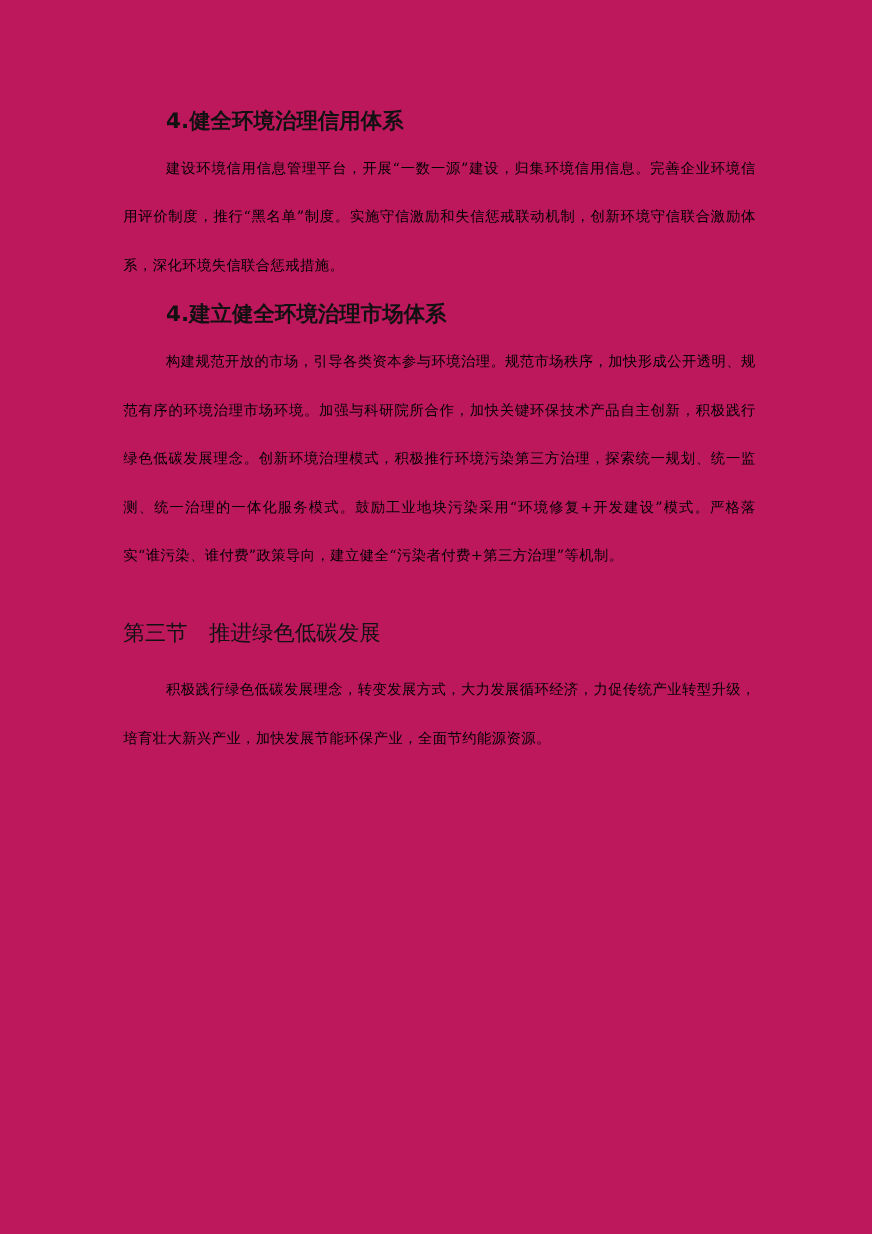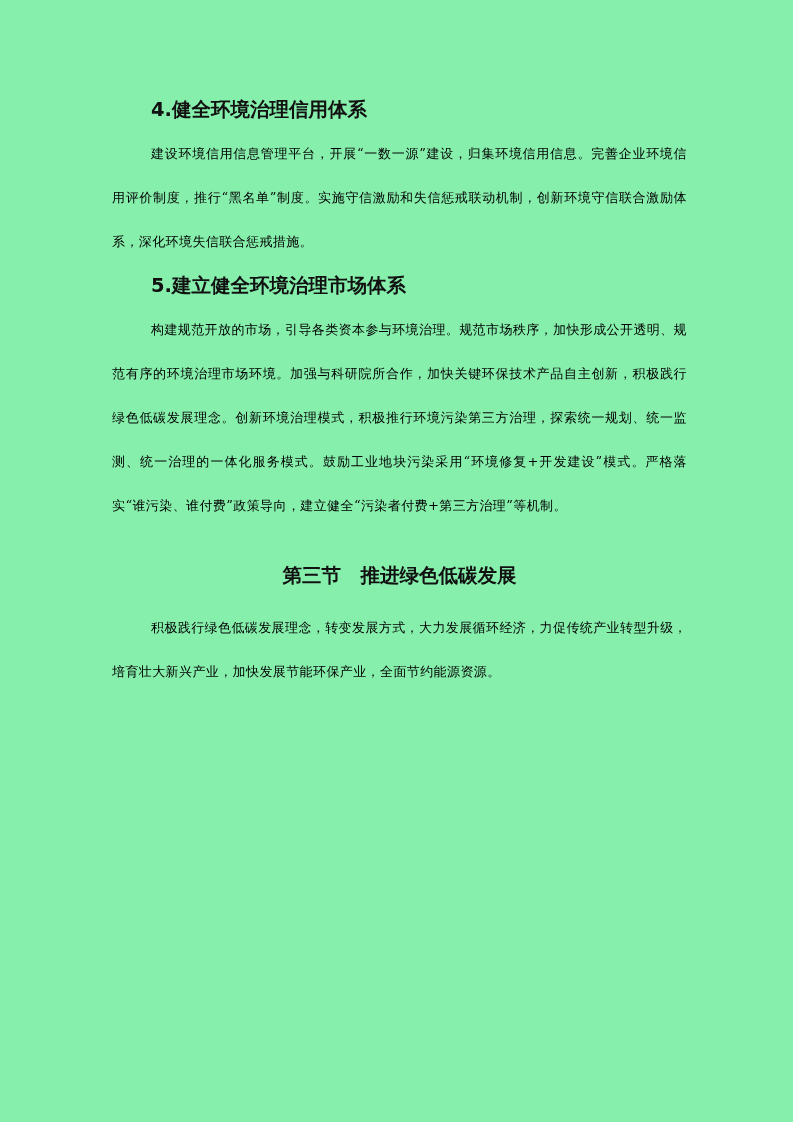--- a/index.html
+++ b/index.html
@@ -4,21 +4,21 @@
 <style>
   html, body {
     margin: 0;
     padding: 0;
     background: #f0f0f0;
   }
   .page {
     position: relative;
     width: 793px;
     height: 1122px;
-    background: #86efac;
+    background: #be185d;
     margin: 0 auto;
     overflow: hidden;
     box-sizing: border-box;
   }
   .content {
     position: absolute;
     left: 112px;
     top: 88px;
     width: 575px;
     font-family: "DejaVu Serif", "Liberation Serif", serif;
@@ -38,24 +38,24 @@
     font-size: 13px;
     line-height: 44px;
     text-indent: 39px;
     text-align: justify;
     text-justify: inter-ideograph;
     margin: 0;
     letter-spacing: 0.4px;
   }
   .section-title {
     font-family: "DejaVu Sans", "Liberation Sans", sans-serif;
-    font-weight: bold;
+    font-weight: normal;
     font-size: 19.5px;
     line-height: 44px;
-    text-align: center;
+    text-align: left;
     margin: 0;
     text-indent: 0;
     color: #111;
   }
   .gap-before {
     margin-top: 26px;
   }
   .gap-after {
     margin-bottom: 8px;
   }
@@ -63,21 +63,21 @@
 </head>
 <body>
 
 <div class="page">
   <div class="content">
 
     <h3 class="heading">4.健全环境治理信用体系</h3>
 
     <p class="para">建设环境信用信息管理平台，开展“一数一源”建设，归集环境信用信息。完善企业环境信用评价制度，推行“黑名单”制度。实施守信激励和失信惩戒联动机制，创新环境守信联合激励体系，深化环境失信联合惩戒措施。</p>
 
-    <h3 class="heading">5.建立健全环境治理市场体系</h3>
+    <h3 class="heading">4.建立健全环境治理市场体系</h3>
 
     <p class="para">构建规范开放的市场，引导各类资本参与环境治理。规范市场秩序，加快形成公开透明、规范有序的环境治理市场环境。加强与科研院所合作，加快关键环保技术产品自主创新，积极践行绿色低碳发展理念。创新环境治理模式，积极推行环境污染第三方治理，探索统一规划、统一监测、统一治理的一体化服务模式。鼓励工业地块污染采用“环境修复+开发建设”模式。严格落实“谁污染、谁付费”政策导向，建立健全“污染者付费+第三方治理”等机制。</p>
 
     <h2 class="section-title gap-before gap-after">第三节　推进绿色低碳发展</h2>
 
     <p class="para">积极践行绿色低碳发展理念，转变发展方式，大力发展循环经济，力促传统产业转型升级，培育壮大新兴产业，加快发展节能环保产业，全面节约能源资源。</p>
 
 
 
   </div>

